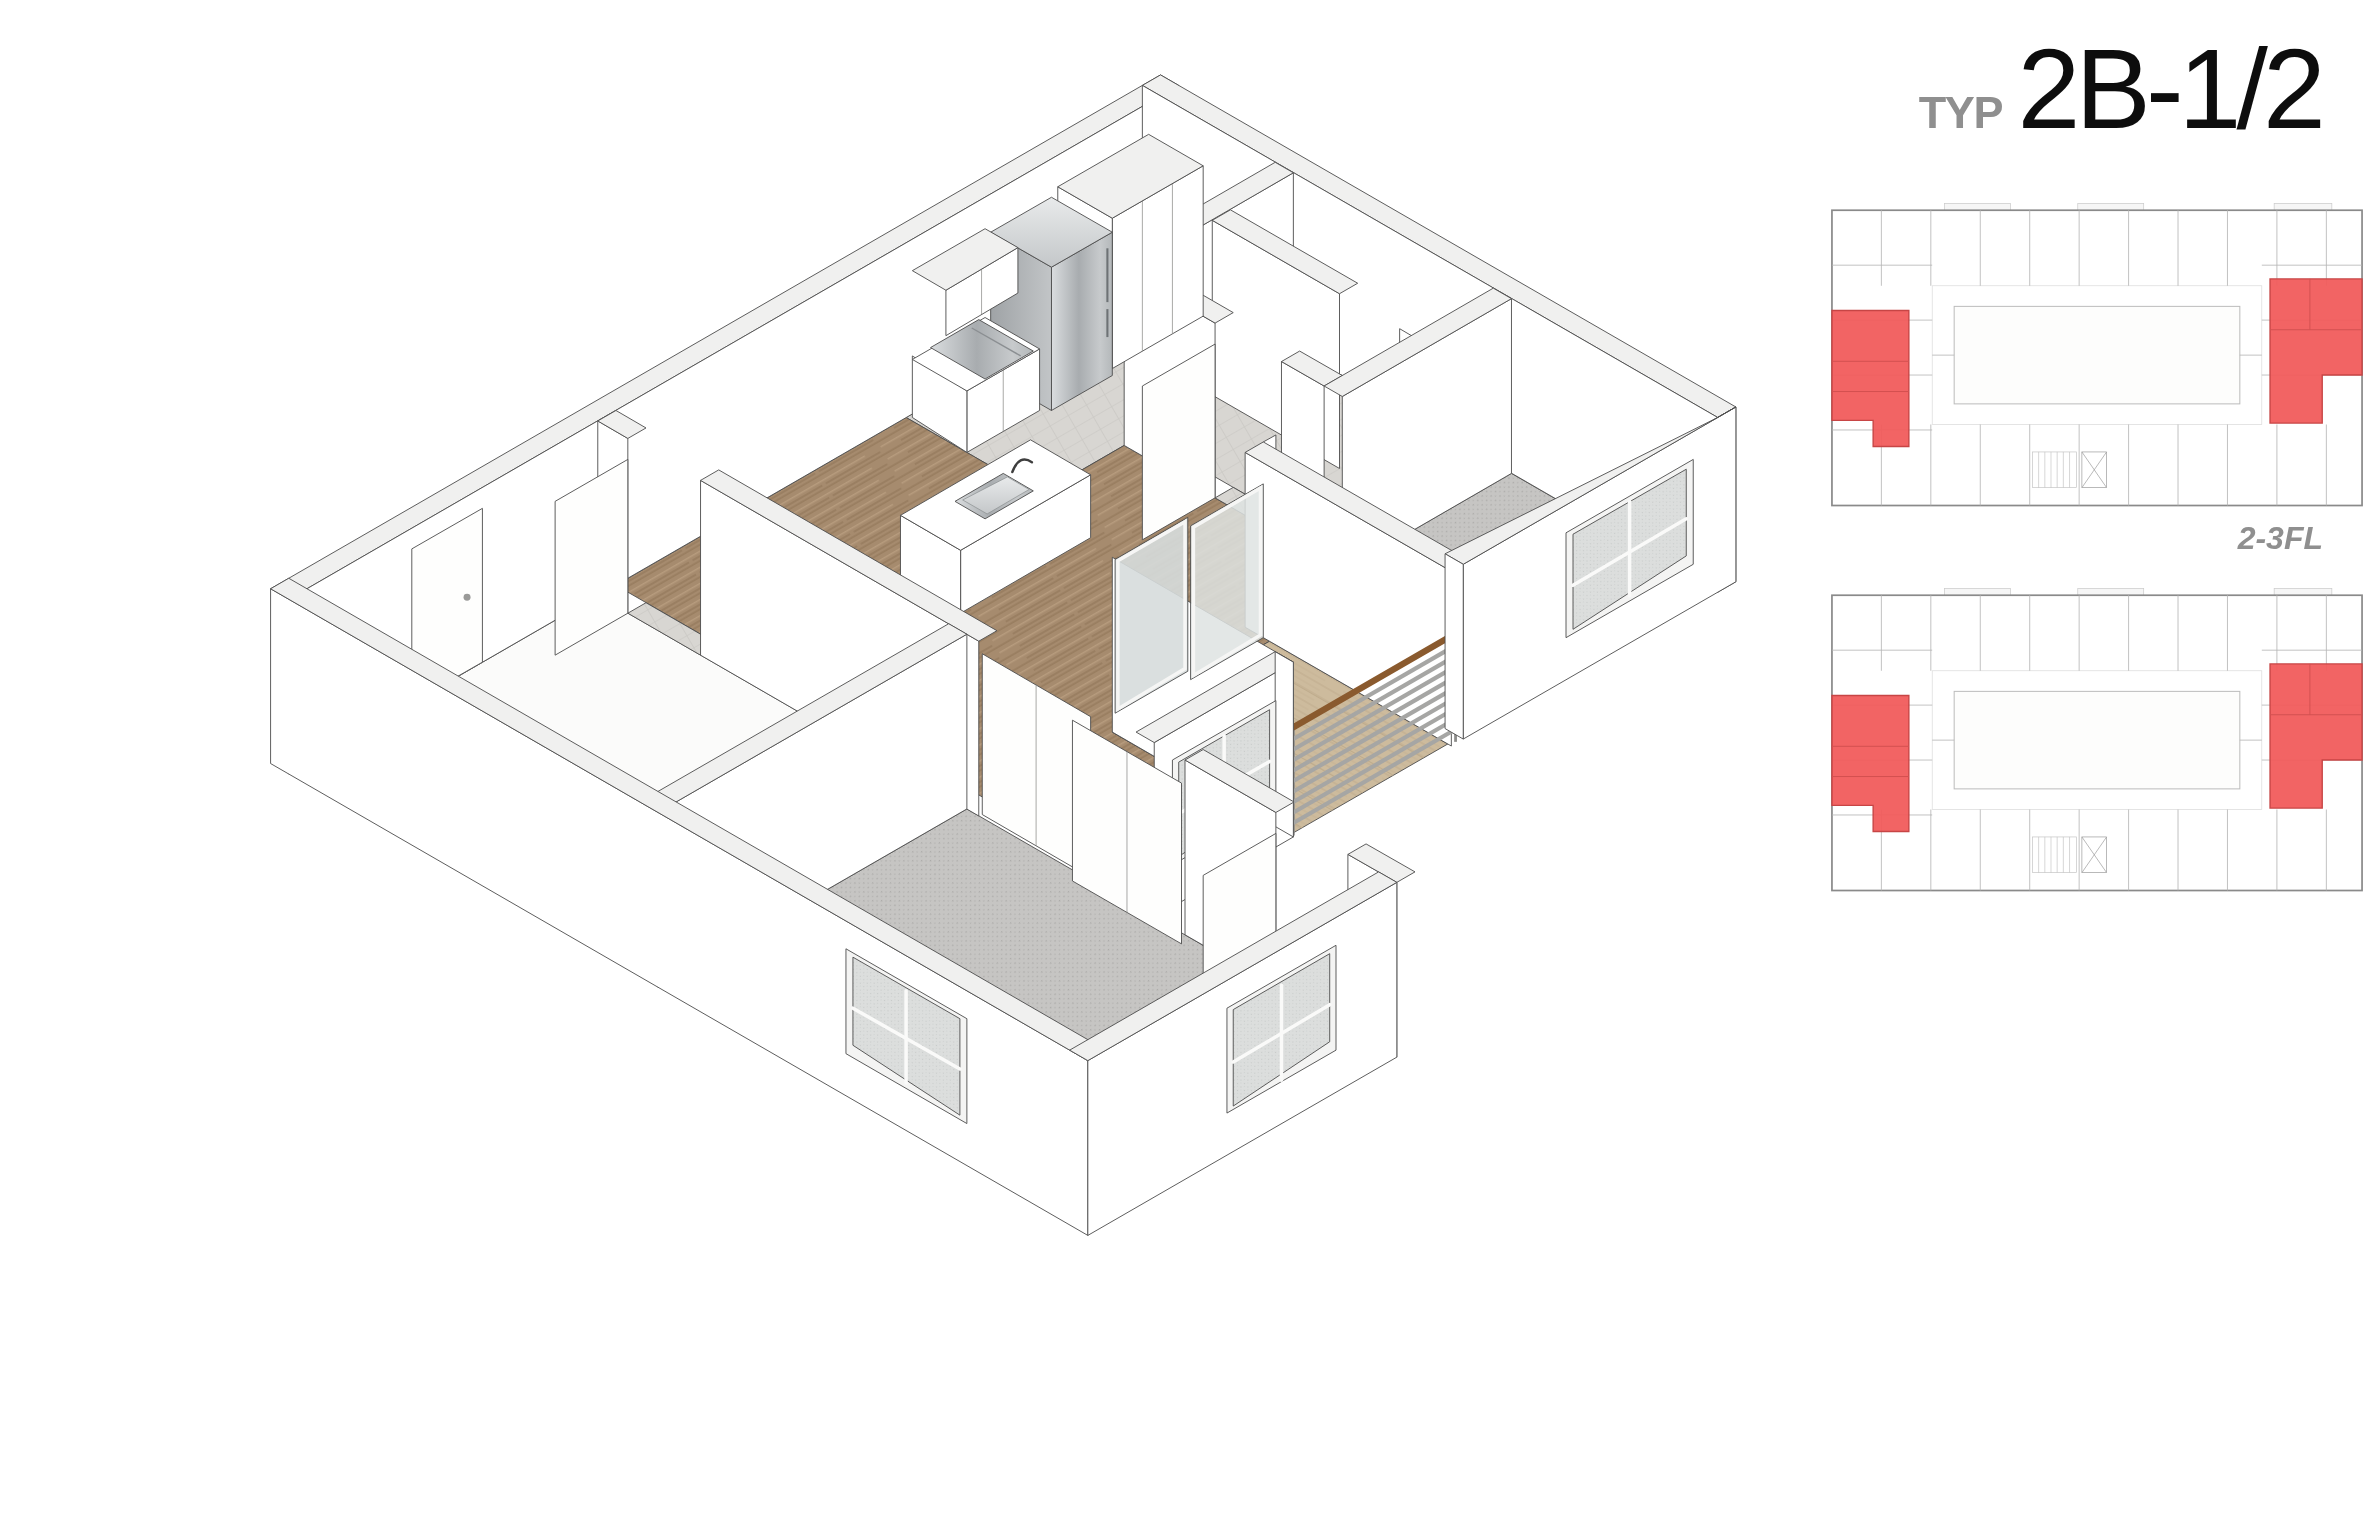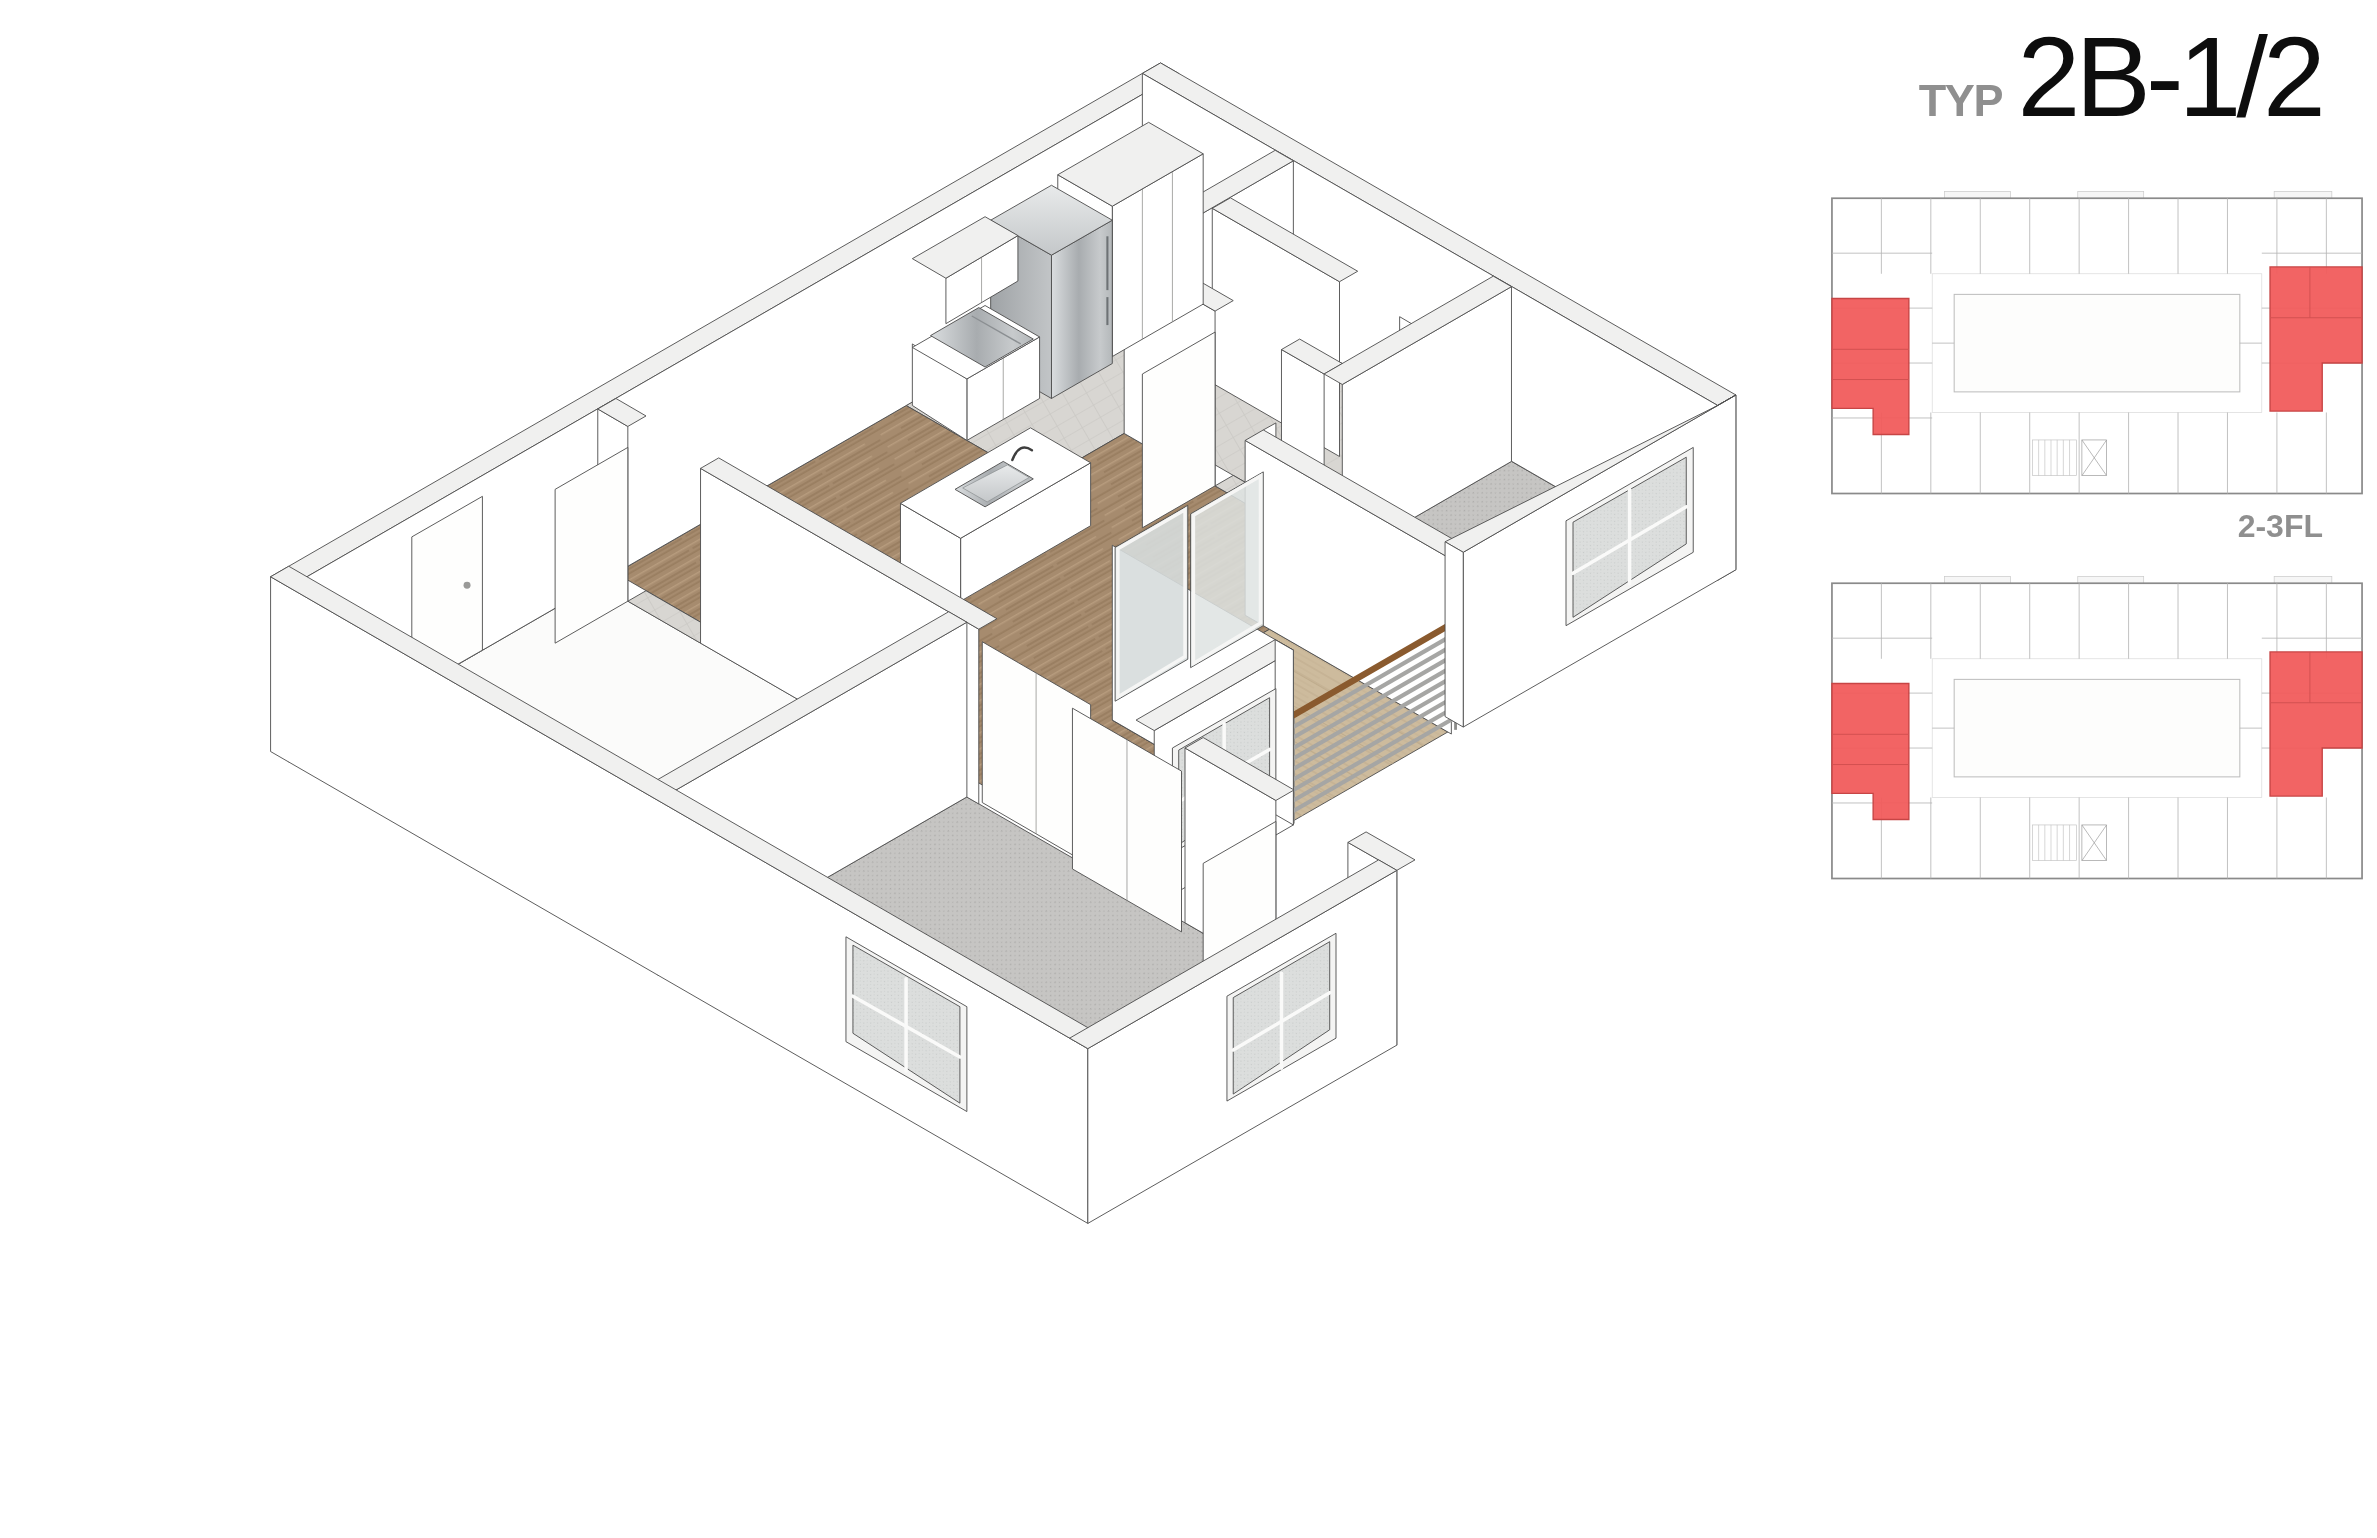--- a/index.html
+++ b/index.html
@@ -1,28 +1,28 @@
 <!DOCTYPE html>
 <html style="--highlight-red: #F15A5A; --highlight-red-stroke: #C74545; --label-gray: #8F8F8F; --line: #4D4D4D; --wood: #A58A6D; --carpet: #C5C4C2; --tile: #D8D6D2; --deck: #CDBB9D; --steel: #B9BCBE; --rail-brown: #8A5A2E;font-size:11.2px"><head>
 <meta charset="utf-8">
 <style>
   html,body{margin:0;padding:0;background:#ffffff;}
   body{width:2377px;height:1538px;position:relative;overflow:hidden;
        font-family:"Liberation Sans", sans-serif;}
-  .stage{position:absolute;inset:0;}
+  .stage{position:absolute;inset:0;margin-top:12px;}
   svg{display:block;}
   
   .title-block{position:absolute;top:26.6px;right:56px;display:flex;align-items:baseline;gap:15.4px;}
   .title-prefix{font-size:45px;font-weight:700;color:var(--label-gray,#8F8F8F);letter-spacing:-1.4px;}
   .title-name{font-size:113px;font-weight:400;color:#0d0d0d;letter-spacing:-4.9px;line-height:.9;}
   
   .keyplan{position:absolute;left:1829px;width:536px;}
   .kp1{top:190px;} .kp2{top:575px;}
   .kp-label{position:absolute;left:1829px;width:494px;text-align:right;
-            font-size:32px;font-weight:700;color:var(--label-gray,#8F8F8F);letter-spacing:0px;}
+            font-size:32px;font-weight:700;color:var(--label-gray,#8F8F8F);letter-spacing:0px;font-style:italic;}
   .kp-label-1{top:508px;} .kp-label-2{top:892px;}
   
   .ln{stroke:#4D4D4D;stroke-width:1.3;stroke-linejoin:round;}
   .wall{fill:#FFFFFF;}
   .waltop{fill:#F0F0EF;}
   .doorleaf{fill:#FEFEFD;}
   .frame{fill:#F4F4F3;}
   .mull{stroke:#FAFAF9;stroke-width:5;stroke-linecap:round;}
   .seam{stroke:#8E8E8C;stroke-width:1.1;}
   .kp-line{stroke:#B4B4B4;stroke-width:1.2;}

